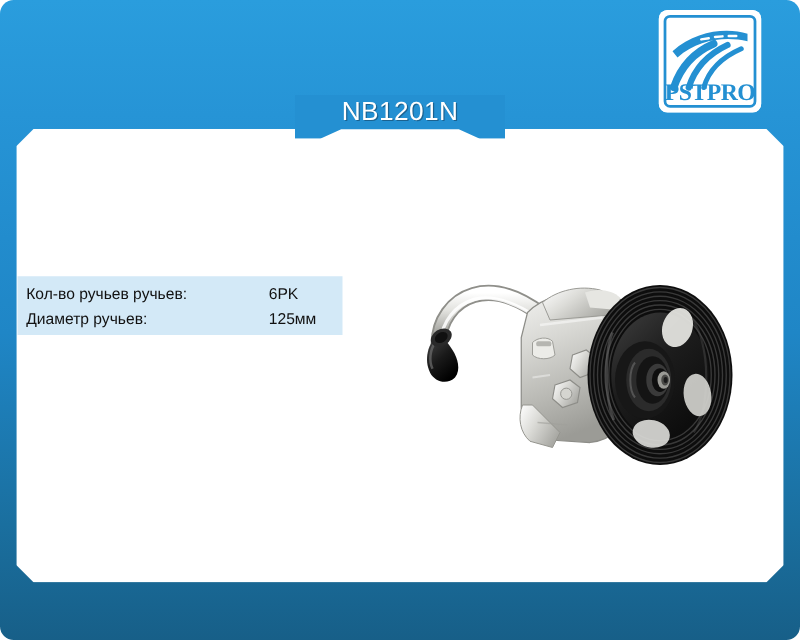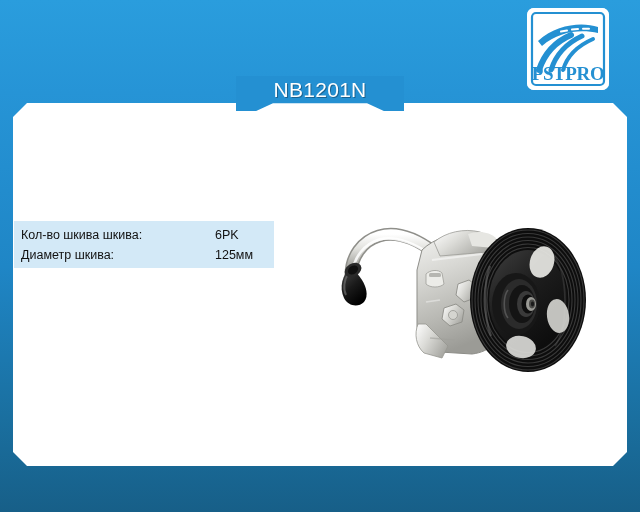--- a/index.html
+++ b/index.html
@@ -7,20 +7,21 @@
     padding: 0;
     background: #ffffff;
   }
   #page {
     position: relative;
     width: 640px;
     height: 512px;
     overflow: hidden;
     font-family: "Liberation Sans", sans-serif;
     background: linear-gradient(180deg, #2a9ddd 0%, #2694d6 18%, #1f86c6 52%, #1a6f9f 82%, #175f88 100%);
+    border-radius: 11px;
   }
 
   
   #logo {
     position: absolute;
     left: 527px;
     top: 8px;
     width: 82px;
     height: 82px;
     background: #ffffff;
@@ -124,24 +125,24 @@
     </svg>
   </div>
 
   <div id="panel"></div>
 
   <div id="title-tab"></div>
   <div id="title-text">NB1201N</div>
 
   <div id="spec-box">
     <span class="spec-row">
-      <span class="spec-label">Кол-во шкива шкива:</span><span class="spec-value">6PK</span>
+      <span class="spec-label">Кол-во ручьев ручьев:</span><span class="spec-value">6PK</span>
     </span>
     <span class="spec-row">
-      <span class="spec-label">Диаметр шкива:</span><span class="spec-value">125мм</span>
+      <span class="spec-label">Диаметр ручьев:</span><span class="spec-value">125мм</span>
     </span>
   </div>
 
   <div id="product">
     <svg id="product-svg" viewBox="0 0 286 165" xmlns="http://www.w3.org/2000/svg">
       <defs>
         <linearGradient id="alum" x1="0" y1="0" x2="0.3" y2="1">
           <stop offset="0%" stop-color="#f2f2f0"></stop>
           <stop offset="35%" stop-color="#d8d8d4"></stop>
           <stop offset="70%" stop-color="#b9b9b4"></stop>

